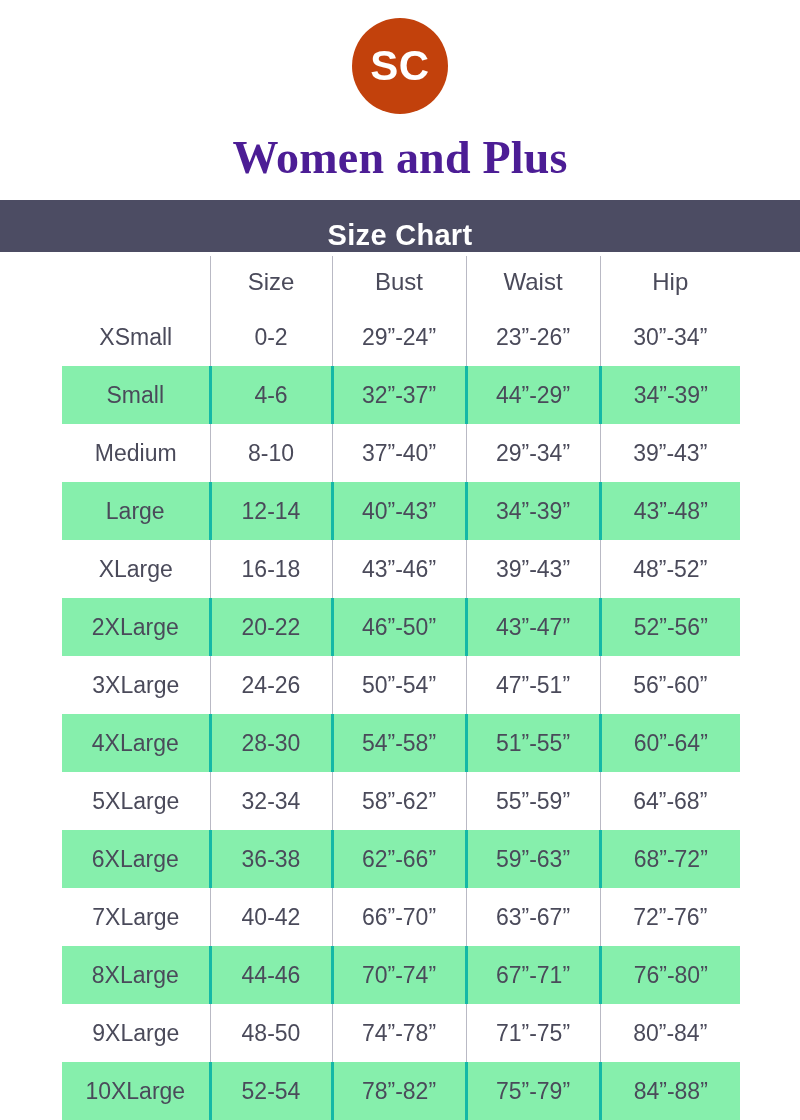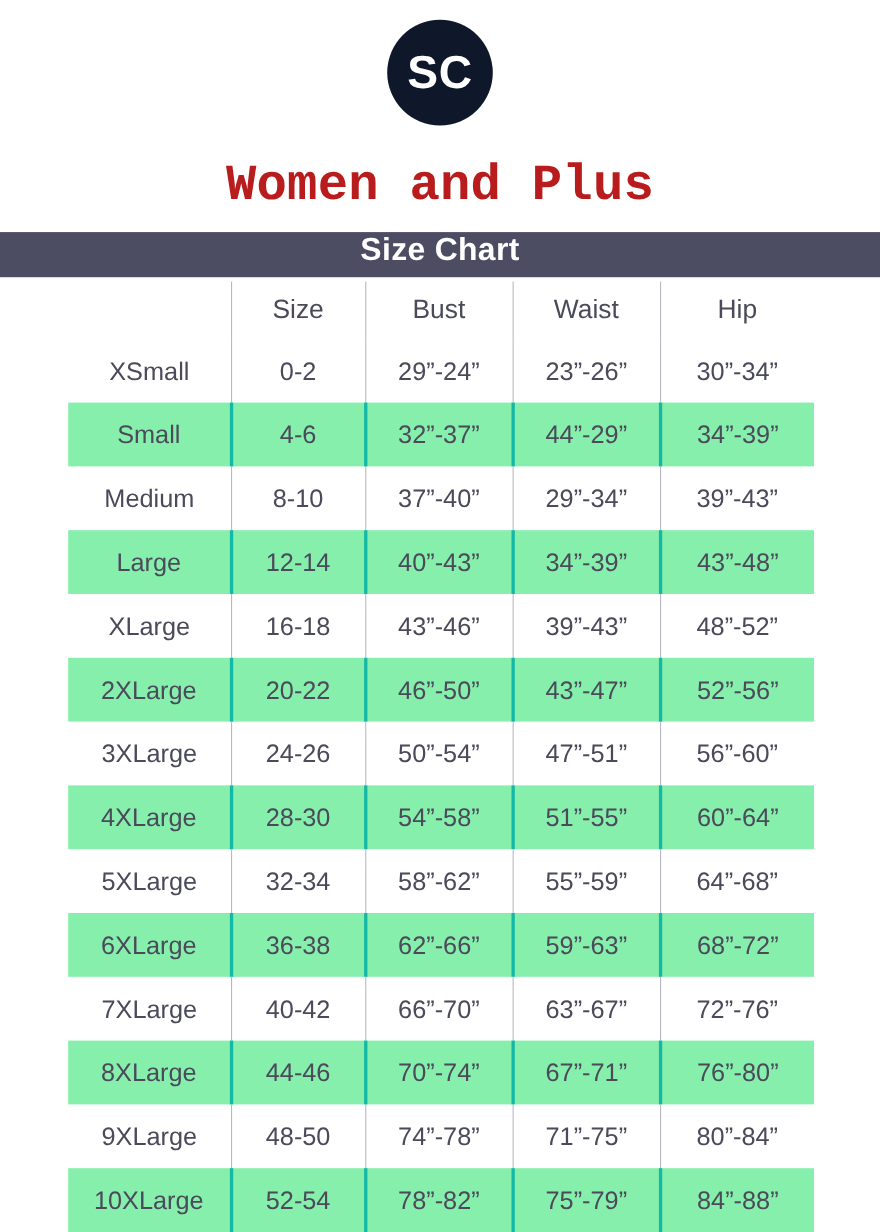--- a/index.html
+++ b/index.html
@@ -27,52 +27,52 @@
   .logo-wrap {
     margin-top: 18px;
     width: 100%;
     display: flex;
     justify-content: center;
   }
   .logo-circle {
     width: 96px;
     height: 96px;
     border-radius: 50%;
-    background: #0f172a;
+    background: #c2410c;
     display: flex;
     align-items: center;
     justify-content: center;
   }
   .logo-text {
     color: #ffffff;
     font-size: 42px;
     font-weight: bold;
     letter-spacing: 0.5px;
     font-family: "Liberation Sans", sans-serif;
   }
 
   
   .main-title {
-    margin-top: 29px;
+    margin-top: 17px;
     font-size: 46px;
     font-weight: bold;
-    color: #b91c1c;
+    color: #4c1d95;
     letter-spacing: 0.2px;
     text-align: center;
-    font-family: Liberation Mono, monospace;
+    font-family: Liberation Serif, serif;
   }
 
   
   .banner {
     margin-top: 16px;
     width: 800px;
     height: 56px;
     background: #4c4c63;
     display: flex;
-    align-items: flex-start;
+    align-items: flex-end;
     justify-content: center;
   }
   .banner-text {
     color: #ffffff;
     font-size: 29px;
     font-weight: bold;
     letter-spacing: 0.3px;
   }
 
   

